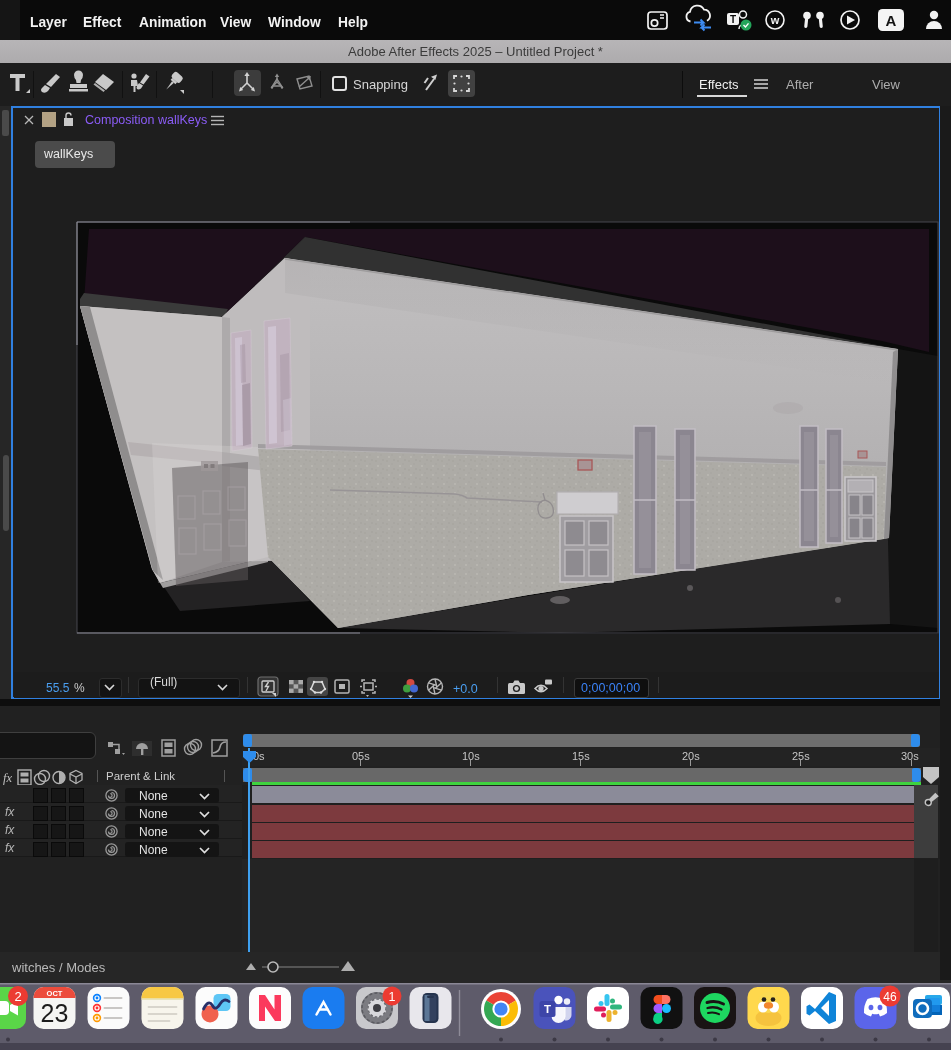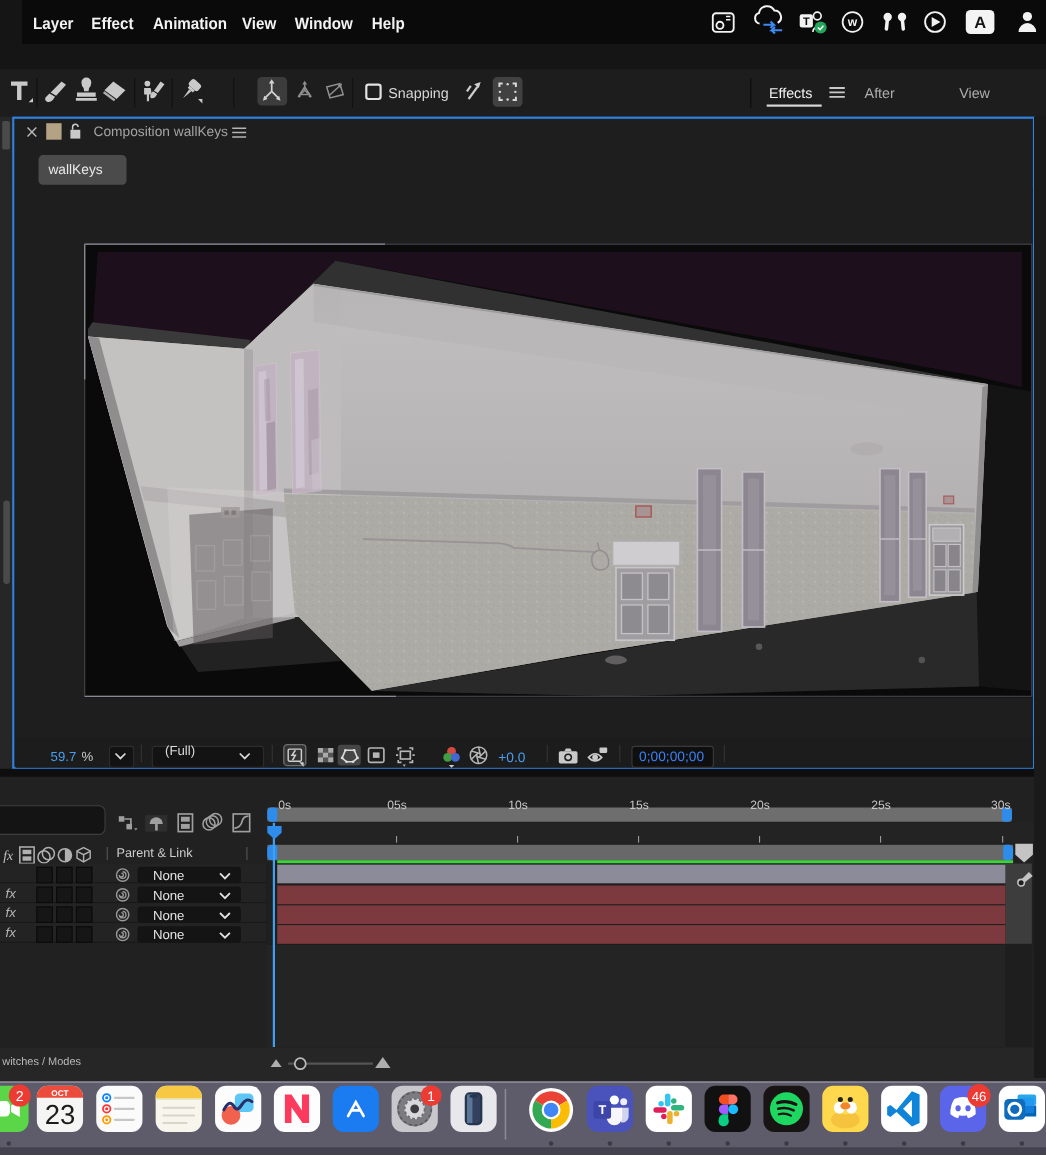--- a/index.html
+++ b/index.html
@@ -15,21 +15,21 @@
   #toolbar{left:0;top:63px;width:951px;height:43px;background:#1d1d1d;}
   .tdiv{position:absolute;top:8px;width:1px;height:27px;background:#111;}
   
   .wtab{position:absolute;top:14px;font-size:13px;color:#adadad;}
   
   #comppanel{left:11px;top:106px;width:926px;height:589px;background:#1e1e1e;border:2px solid #3080e0;}
   
   #timeline{left:0;top:706px;width:940px;height:246px;background:#212121;}
   #tlbottom{left:0;top:952px;width:940px;height:28px;background:#262626;}
   
-  .rl{position:absolute;top:726px;font-size:11px;color:#c6c6c6;}
+  .rl{position:absolute;top:750px;font-size:11px;color:#c6c6c6;}
   .tick{position:absolute;top:760px;width:1px;height:6px;background:#9a9a9a;}
   .row{position:absolute;left:0;width:242px;height:17px;background:#232323;border-bottom:1px solid #191919;}
   .fxb{position:absolute;left:5px;font-size:12px;font-style:italic;color:#b5b5b5;}
   .swb{position:absolute;width:13px;height:13px;background:#161616;border:1px solid #0a0a0a;}
   .sw{position:absolute;left:105px;width:14px;height:14px;}
   .nonebox{position:absolute;left:125px;width:94px;height:15px;background:#141414;border-radius:3px;color:#e3e3e3;font-size:12px;}
   .nonebox span{position:absolute;left:14px;top:1px;}
   .nonebox svg{position:absolute;right:9px;top:5px;}
 </style>
 </head>
@@ -75,20 +75,23 @@
     <rect x="858" y="9" width="26" height="22" rx="4.5" fill="#f4f4f4"></rect>
     <text x="871" y="25.5" font-size="15" font-weight="bold" fill="#141414" text-anchor="middle" font-family="Liberation Sans">A</text>
     <g fill="#f2f2f2">
       <circle cx="914" cy="15" r="4.2"></circle>
       <path d="M906 29 a8 8 0 0 1 16 0 z"></path>
     </g>
     <path d="M945 11 a9.5 9.5 0 0 0 0 18" fill="none" stroke="#f2f2f2" stroke-width="1.7"></path>
 </svg>
   </div>
 
+  <div class="abs" id="titlebar">
+      <div id="titletext">Adobe After Effects 2025 – Untitled Project *</div>
+    </div>
 
   <div class="abs" id="toolbar">
     <svg class="abs" style="left:0;top:0" width="500" height="43" viewBox="0 0 500 43">
       <g fill="#c9c9c9" stroke="none">
 
         <path d="M10 11 h15 v4 h-5.5 v13 h-4 v-13 H10 z"></path>
         <path d="M26 26 l4 0 0 4 z" transform="rotate(90 28 28)"></path>
 
         <path d="M56 11 l4 3 -9 10 -5 -3 z"></path>
         <path d="M45 22 l5 3 -2 3 q-3 3 -6 1 q-2 -2 0 -4 z"></path>
@@ -189,21 +192,21 @@
     <g stroke="#b8b8b8" stroke-width="1.3">
         <line x1="5" y1="6" x2="13" y2="14"></line>
         <line x1="13" y1="6" x2="5" y2="14"></line>
       </g>
     <rect x="22" y="2" width="14" height="15" fill="#b3a284"></rect>
     <g stroke="#c9c9c9" stroke-width="1.4" fill="none">
         <rect x="44" y="8" width="9" height="8" fill="#c9c9c9" stroke="none"></rect>
         <path d="M46 8 v-2.5 a2.5 2.5 0 0 1 5 0"></path>
       </g>
   </svg>
-  <span class="abs" style="left:85px;top:113px;font-size:12.5px;color:#a3a3a3">Composition wallKeys</span>
+  <span class="abs" style="left:85px;top:113px;font-size:12.5px;color:#8b5cf6">Composition wallKeys</span>
   <svg class="abs" style="left:211px;top:115px" width="13" height="11" viewBox="0 0 13 11">
       <g stroke="#b5b5b5" stroke-width="1.4">
         <line x1="0" y1="1.5" x2="13" y2="1.5"></line>
         <line x1="0" y1="5.5" x2="13" y2="5.5"></line>
         <line x1="0" y1="9.5" x2="13" y2="9.5"></line>
       </g>
     </svg>
   <div class="abs" style="left:35px;top:141px;width:80px;height:27px;background:#4b4b4b;border-radius:4px;"></div>
   <span class="abs" style="left:44px;top:147px;font-size:12.5px;color:#e9e9e9">wallKeys</span>
 
@@ -341,21 +344,21 @@
     <circle cx="838" cy="600" r="3" fill="#8a8688" opacity="0.45"></circle>
     <ellipse cx="560" cy="600" rx="10" ry="4" fill="#979395" opacity="0.5"></ellipse>
 
     <rect x="77" y="222" width="861" height="411" fill="none" stroke="#46464e" stroke-width="1"></rect>
     <line x1="77" y1="222" x2="350" y2="222" stroke="#8a8a94" stroke-width="1.2"></line>
     <line x1="77" y1="222" x2="77" y2="345" stroke="#8a8a94" stroke-width="1.2"></line>
     <line x1="77" y1="633" x2="360" y2="633" stroke="#8a8a94" stroke-width="1.2"></line>
   </svg>
 
   <div class="abs" style="left:14px;top:672px;width:925px;height:26px;background:#1c1c1c"></div>
-  <span class="abs" style="left:46px;top:681px;font-size:12px;color:#4a9ef0">59.7</span>
+  <span class="abs" style="left:46px;top:681px;font-size:12px;color:#4a9ef0">55.5</span>
   <span class="abs" style="left:74px;top:681px;font-size:12px;color:#c9c9c9">%</span>
   <div class="abs" style="left:99px;top:678px;width:21px;height:18px;background:#131313;border:1px solid #2c2c2c;border-radius:3px"></div>
   <svg class="abs" style="left:104px;top:684px" width="11" height="7" viewBox="0 0 11 7">
       <path d="M1 1 L5.5 5.5 L10 1" stroke="#d8d8d8" stroke-width="1.6" fill="none"></path>
     </svg>
   <div class="tdiv" style="left:128px;top:677px;height:16px;background:#333"></div>
   <div class="abs" style="left:138px;top:678px;width:100px;height:18px;background:#131313;border:1px solid #2c2c2c;border-radius:3px"></div>
   <span class="abs" style="left:150px;top:675px;font-size:12px;color:#dadada">(Full)</span>
   <svg class="abs" style="left:217px;top:684px" width="11" height="7" viewBox="0 0 11 7">
       <path d="M1 1 L5.5 5.5 L10 1" stroke="#d8d8d8" stroke-width="1.6" fill="none"></path>
@@ -588,21 +591,21 @@
         <path d="M4 12 L14 2 L18 6 L8 14 L3 15 z" fill="#c4c4c4"></path>
         <circle cx="6" cy="13" r="3.4" fill="#1f1f1f" stroke="#c4c4c4" stroke-width="1.6"></circle>
       </g>
   </svg>
 
   <div class="abs" style="left:248px;top:748px;width:2px;height:204px;background:#3ea0f0"></div>
   <svg class="abs" style="left:242px;top:750px" width="15" height="14" viewBox="0 0 15 14">
       <path d="M1 1 h13 v6 l-6.5 6 -6.5 -6 z" fill="#2e8ceb"></path>
     </svg>
   <div class="abs" id="tlbottom"></div>
-  <span class="abs" style="left:2px;top:960px;font-size:10px;color:#b9b9b9">witches / Modes</span>
+  <span class="abs" style="left:12px;top:960px;font-size:13px;color:#b9b9b9">witches / Modes</span>
   <svg class="abs" style="left:244px;top:958px" width="115" height="18" viewBox="0 0 115 18">
     <path d="M2 12 L7 5 L12 12 z" fill="#aeaeae"></path>
     <line x1="18" y1="9" x2="95" y2="9" stroke="#555" stroke-width="2"></line>
     <circle cx="29" cy="9" r="5" fill="#262626" stroke="#bbb" stroke-width="1.6"></circle>
     <path d="M97 13 L104 3 L111 13 z" fill="#aeaeae"></path>
   </svg>
 
   <div class="abs" style="left:940px;top:106px;width:11px;height:874px;background:#1a1a1a"></div>
 
   <svg class="abs" style="left:0;top:980px" width="951" height="70" viewBox="0 0 951 70">

